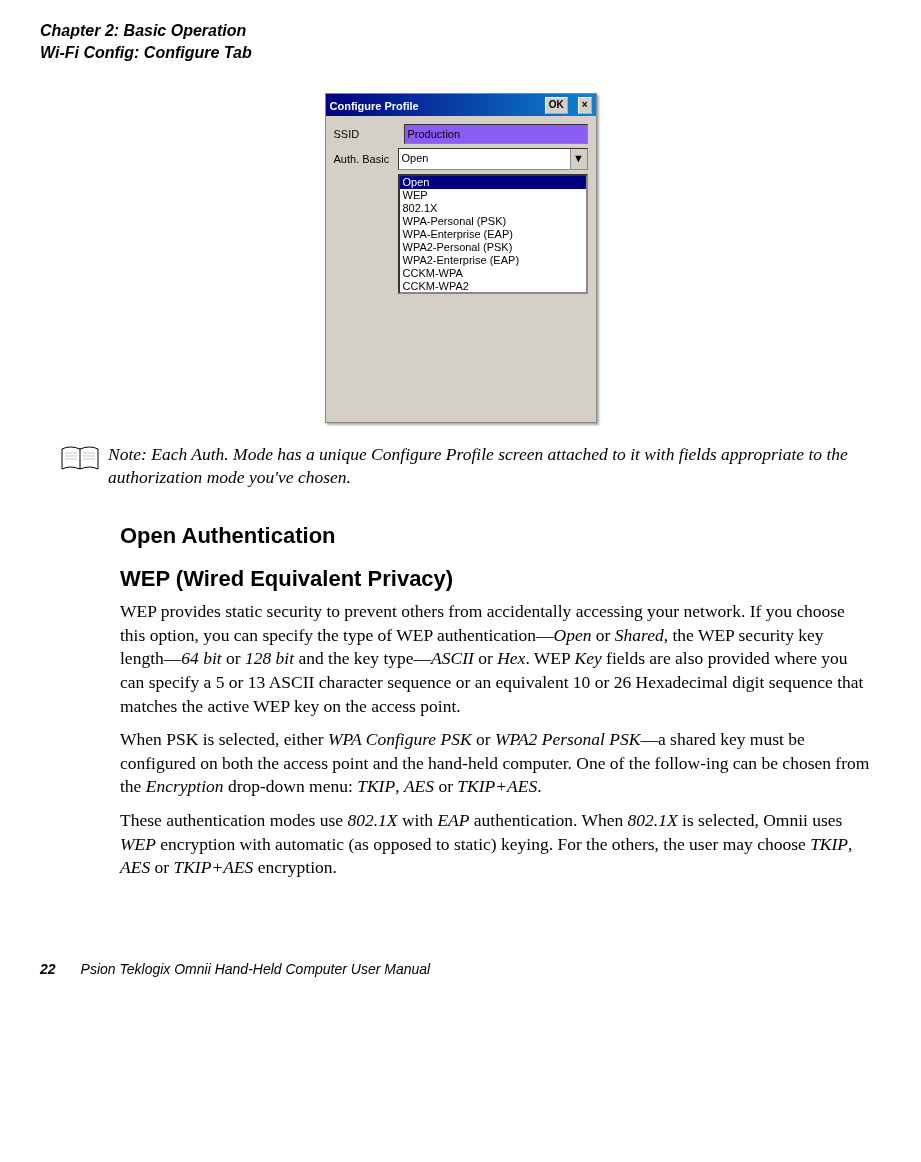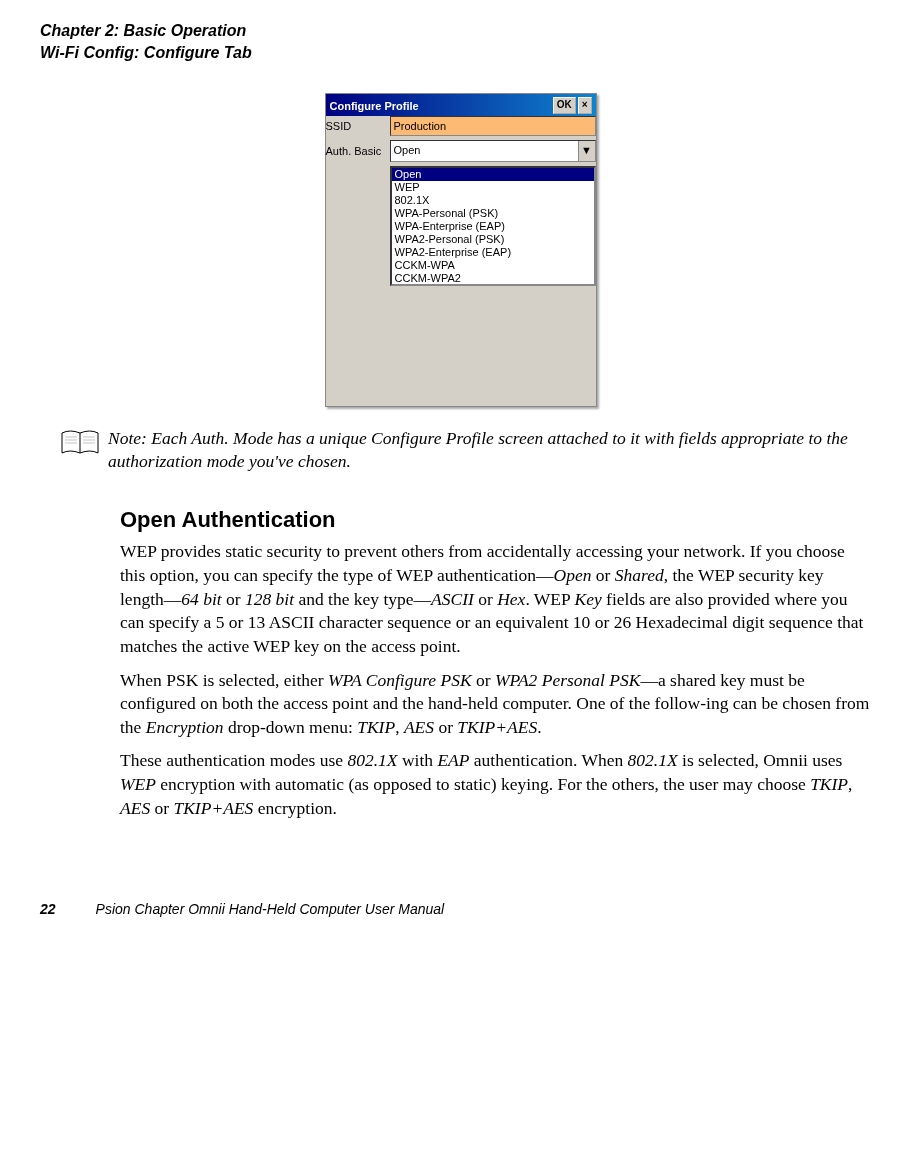--- a/index.html
+++ b/index.html
@@ -36,56 +36,57 @@
     color: #fff;
     font-weight: bold;
     padding: 2px 4px;
     display: flex;
     justify-content: space-between;
     align-items: flex-end;
     height: 18px;
   }
   .titlebar .right {
     display: flex;
-    gap: 2px;
+    gap: 10px;
   }
   .winbtn {
     background: #d4d0c8;
     color: #000;
     border: 1px outset #fff;
     font-size: 10px;
     font-weight: bold;
     padding: 0 3px;
     height: 15px;
     line-height: 14px;
     font-family: Tahoma, sans-serif;
   }
   .dlgbody {
     background: #d4d0c8;
-    padding: 0;
+    padding: 8px;
     height: 290px;
     position: relative;
   }
   .row {
     display: flex;
     align-items: center;
     margin-bottom: 4px;
   }
   .label {
     width: 64px;
     font-size: 11px;
   }
   .textfield {
     flex: 1;
-    background: #fdba74;
+    background: #8b5cf6;
     border: 1px inset #888;
     height: 18px;
     line-height: 18px;
     padding: 0 3px;
     font-size: 11px;
+    margin-left: 6px;
   }
   .combo {
     flex: 1;
     display: flex;
     border: 1px inset #888;
     height: 20px;
   }
   .combo .val {
     flex: 1;
     background: #fff;
@@ -163,21 +164,21 @@
     font-family: "Trebuchet MS", Verdana, sans-serif;
     font-style: italic;
     font-size: 14px;
     margin-top: 80px;
     display: flex;
     align-items: center;
   }
   .footer .pg {
     font-weight: bold;
     font-style: italic;
-    margin-right: 40px;
+    margin-right: 25px;
   }
 </style>
 </head>
 <body>
 
 <div class="header-left">
   <div>Chapter 2:  Basic Operation</div>
   <div>Wi-Fi Config: Configure Tab</div>
 </div>
 
@@ -232,23 +233,24 @@
   </div>
   <div class="note-text">
     <span class="note-label">Note:</span>
     <span>Each Auth. Mode has a unique Configure Profile screen attached to it with fields appropriate to the authorization mode you've chosen.</span>
   </div>
 </div>
 
 <div class="section">
   <h3>Open Authentication</h3>
 
+  <h3>WEP (Wired Equivalent Privacy)</h3>
   <p>WEP provides static security to prevent others from accidentally accessing your network. If you choose this option, you can specify the type of WEP authentication—<i>Open</i> or <i>Shared</i>, the WEP security key length—<i>64 bit</i> or <i>128 bit</i> and the key type—<i>ASCII</i> or <i>Hex</i>. WEP <i>Key</i> fields are also provided where you can specify a 5 or 13 ASCII character sequence or an equivalent 10 or 26 Hexadecimal digit sequence that matches the active WEP key on the access point.</p>
 
   <p>When PSK is selected, either <i>WPA Configure PSK</i> or <i>WPA2 Personal PSK</i>—a shared key must be configured on both the access point and the hand-held computer. One of the follow-ing can be chosen from the <i>Encryption</i> drop-down menu: <i>TKIP</i>, <i>AES</i> or <i>TKIP+AES</i>.</p>
 
   <p>These authentication modes use <i>802.1X</i> with <i>EAP</i> authentication. When <i>802.1X</i> is selected, Omnii uses <i>WEP</i> encryption with automatic (as opposed to static) keying. For the others, the user may choose <i>TKIP</i>, <i>AES</i> or <i>TKIP+AES</i> encryption.</p>
 </div>
 
 <div class="footer">
   <span class="pg">22</span>
-  <span>Psion Chapter Omnii Hand-Held Computer User Manual</span>
+  <span>Psion Teklogix Omnii Hand-Held Computer User Manual</span>
 </div>
 
 </body></html>

